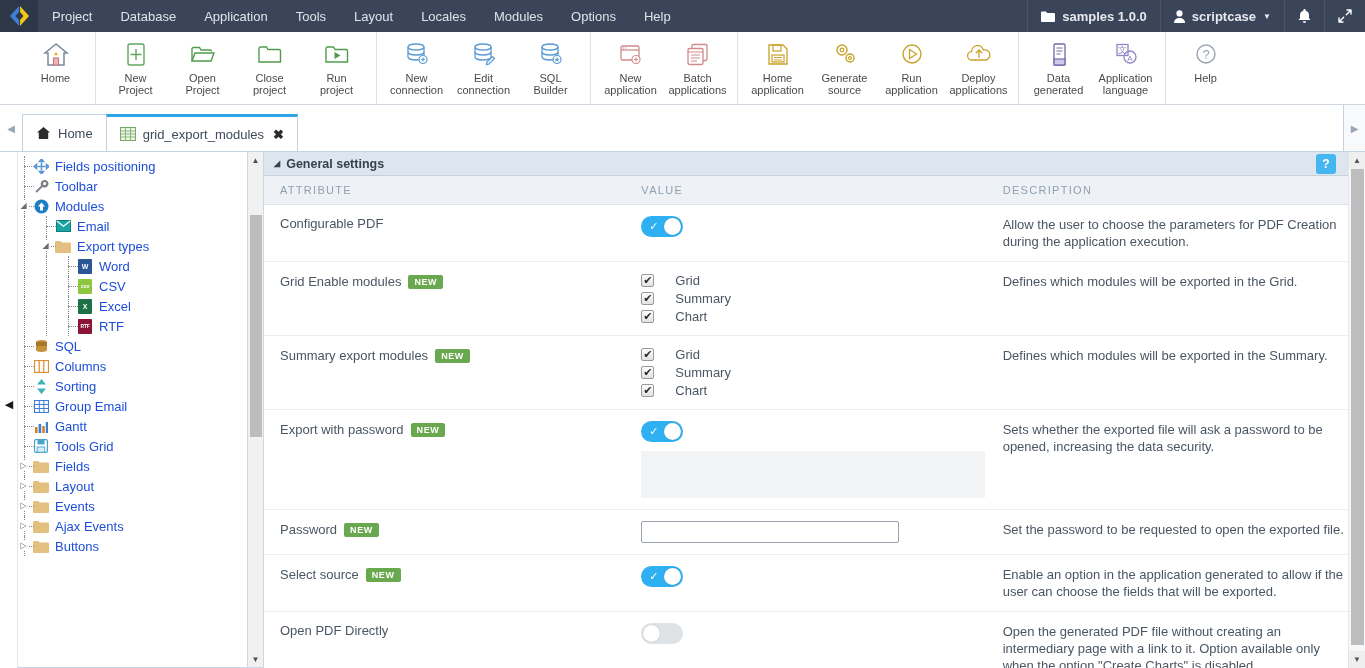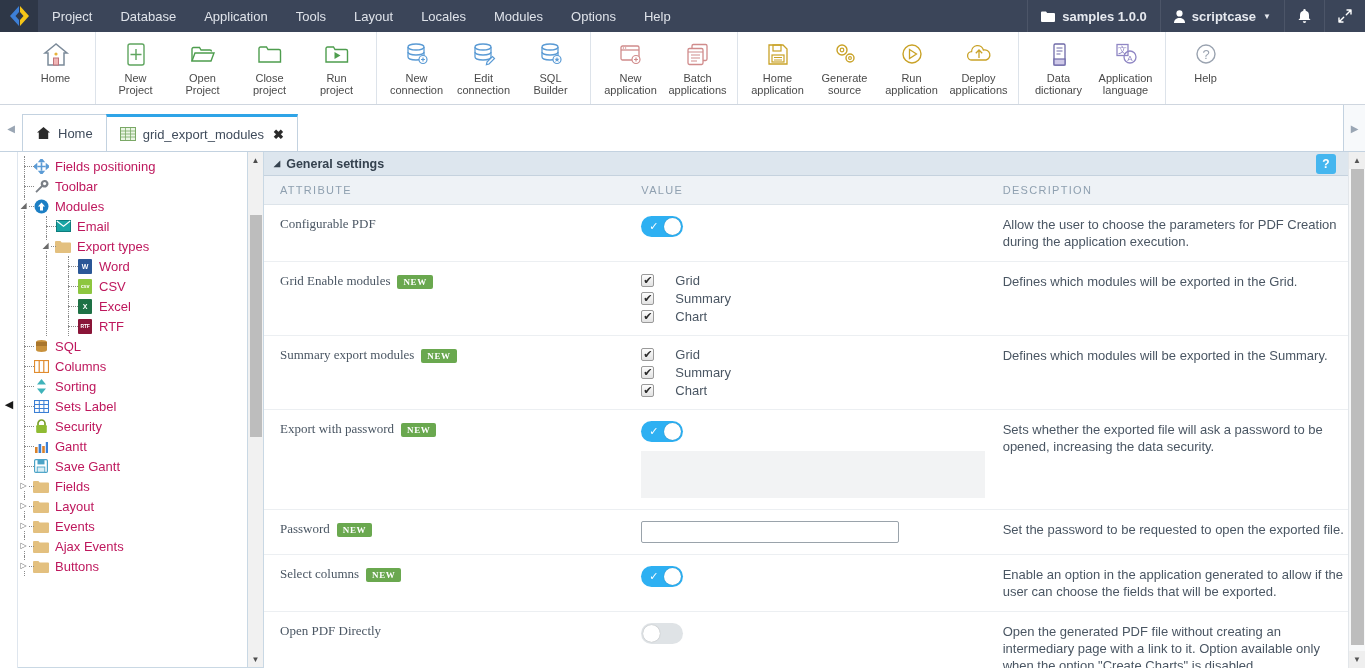--- a/index.html
+++ b/index.html
@@ -140,21 +140,21 @@
     overflow: hidden;
     position: relative;
   }
   .tree-row {
     height: 20px;
     display: flex; align-items: center;
     font-size: 13px; color: #23527c;
     white-space: nowrap;
     position: relative;
   }
-  .tree-row .lbl { color: #be185d; text-align: right; }
+  .tree-row .lbl { color: #1d4ed8; text-align: right; }
   .tree-row.selected .lbl {
     background: #bfe3f7; border: 1px solid #7fc4e8;
     padding: 0 3px; margin: -1px 0 -1px -3px;
     border-radius: 2px;
   }
   .twisty {
     width: 11px; height: 11px;
     display: inline-flex; align-items: center; justify-content: center;
     font-size: 8px; color: #6b6b6b;
     flex: 0 0 auto;
@@ -235,21 +235,21 @@
   table.settings td {
     border-bottom: 1px solid #eceff2;
     padding: 11px 0 11px 16px;
     vertical-align: top;
     font-size: 13px;
     color: #4a5663;
   }
   td.c-attr { width: 218px; }
   td.c-val  { width: 348px; padding-left: 8px; }
   td.c-desc { color: #8b99a7; line-height: 17px; padding-right: 14px; }
-  .attr-wrap { display: flex; align-items: center; flex-wrap: wrap; gap: 7px; font-family: Liberation Serif, serif; }
+  .attr-wrap { display: flex; align-items: center; flex-wrap: wrap; gap: 7px; }
   .attr-name { color: #4a5663; }
   .badge-new {
     background: #6aa84f;
     color: #ffffff;
     font-size: 9px; font-weight: bold;
     letter-spacing: 0.6px;
     padding: 2px 6px 2px 6px;
     border-radius: 2px;
     line-height: 10px;
     display: inline-block;
@@ -544,21 +544,21 @@
 
   <div class="tool-group">
     <div class="tool-btn">
       <span class="tool-ico">
         <svg width="28" height="27" viewBox="0 0 28 27">
             <rect x="9" y="3" width="11" height="21" rx="1.2" fill="none" stroke="#6f6aa8" stroke-width="1.3"></rect>
             <rect x="9" y="18" width="11" height="6" fill="#cfc9e8" stroke="#6f6aa8" stroke-width="1.2"></rect>
             <path d="M11.5 7h6M11.5 10h6M11.5 13h4" stroke="#6f6aa8" stroke-width="1.1"></path>
           </svg>
       </span>
-      <span class="tool-lbl"><span>Data</span><br><span>dictionary</span></span>
+      <span class="tool-lbl"><span>Data</span><br><span>generated</span></span>
     </div>
     <div class="tool-btn">
       <span class="tool-ico">
         <svg width="28" height="27" viewBox="0 0 28 27">
             <rect x="5" y="3.5" width="11" height="11" fill="none" stroke="#8f86c4" stroke-width="1.3"></rect>
             <text x="10.5" y="12" font-size="9" fill="#8f86c4" text-anchor="middle" font-family="Liberation Sans">文</text>
             <circle cx="18" cy="16" r="6" fill="none" stroke="#8f86c4" stroke-width="1.3"></circle>
             <text x="18" y="19.5" font-size="8" fill="#8f86c4" text-anchor="middle" font-family="Liberation Sans">A</text>
           </svg>
       </span>
@@ -769,34 +769,21 @@
           <span style="display: inline-block; flex: 0 0 auto; width: 14px; height: 20px; position: relative;">
             <span style="position: absolute; top: 0px; bottom: 0px; left: 6px; border-left: 1px dotted rgb(138, 138, 138);"></span>
             <span style="position: absolute; top: 10px; left: 6px; width: 10px; border-top: 1px dotted rgb(138, 138, 138);"></span>
           </span>
           <span class="ticon">
             <svg width="15" height="13" viewBox="0 0 15 13">
               <rect x=".5" y=".5" width="14" height="12" fill="#fff" stroke="#3a7fd5" stroke-width="1.1"></rect>
               <path d="M.5 4.5h14M.5 8.5h14M5.3.5v12M9.9.5v12" stroke="#3a7fd5" stroke-width="1"></path>
             </svg>
           </span>
-          <span class="lbl">Sets Label</span>
-        </div>
-        <div class="tree-row">
-          <span style="display: inline-block; flex: 0 0 auto; width: 14px; height: 20px; position: relative;">
-            <span style="position: absolute; top: 0px; bottom: 0px; left: 6px; border-left: 1px dotted rgb(138, 138, 138);"></span>
-            <span style="position: absolute; top: 10px; left: 6px; width: 10px; border-top: 1px dotted rgb(138, 138, 138);"></span>
-          </span>
-          <span class="ticon">
-            <svg width="13" height="15" viewBox="0 0 13 15">
-              <path d="M3 6V4.5a3.5 3.5 0 017 0V6" fill="none" stroke="#7a9e2b" stroke-width="1.7"></path>
-              <rect x="1.2" y="6" width="10.6" height="8" rx="1.2" fill="#8fbb32"></rect>
-            </svg>
-          </span>
-          <span class="lbl">Security</span>
+          <span class="lbl">Group Email</span>
         </div>
         <div class="tree-row">
           <span style="display: inline-block; flex: 0 0 auto; width: 14px; height: 20px; position: relative;">
             <span style="position: absolute; top: 0px; bottom: 0px; left: 6px; border-left: 1px dotted rgb(138, 138, 138);"></span>
             <span style="position: absolute; top: 10px; left: 6px; width: 10px; border-top: 1px dotted rgb(138, 138, 138);"></span>
           </span>
           <span class="ticon">
             <svg width="15" height="13" viewBox="0 0 15 13">
               <rect x="1" y="7" width="2.6" height="6" fill="#d9822b"></rect>
               <rect x="4.6" y="4" width="2.6" height="9" fill="#3a7fd5"></rect>
@@ -811,21 +798,21 @@
             <span style="position: absolute; top: 0px; bottom: 0px; left: 6px; border-left: 1px dotted rgb(138, 138, 138);"></span>
             <span style="position: absolute; top: 10px; left: 6px; width: 10px; border-top: 1px dotted rgb(138, 138, 138);"></span>
           </span>
           <span class="ticon">
             <svg width="14" height="14" viewBox="0 0 14 14">
               <rect x=".6" y=".6" width="12.8" height="12.8" rx="1.2" fill="#fff" stroke="#4ba3c7" stroke-width="1.2"></rect>
               <rect x="3.5" y=".8" width="7" height="4.6" fill="#4ba3c7"></rect>
               <rect x="3.2" y="8" width="7.6" height="5.2" fill="#d8eef6" stroke="#4ba3c7" stroke-width=".9"></rect>
             </svg>
           </span>
-          <span class="lbl">Save Gantt</span>
+          <span class="lbl">Tools Grid</span>
         </div>
         <div class="tree-row">
           <span style="display: inline-block; flex: 0 0 auto; width: 14px; height: 20px; position: relative;">
             <span style="position: absolute; top: 0px; bottom: 0px; left: 6px; border-left: 1px dotted rgb(138, 138, 138);"></span>
             <span style="position: absolute; top: 10px; left: 6px; width: 10px; border-top: 1px dotted rgb(138, 138, 138);"></span>
             <span class="twisty" style="position: absolute; top: 4px; left: 0px; background: rgb(255, 255, 255);">▷</span>
           </span>
           <span class="ticon">
             <svg width="16" height="13" viewBox="0 0 16 13">
               <path d="M0 2a1 1 0 011-1h4.4l1.3 1.6H15a1 1 0 011 1V12a1 1 0 01-1 1H1a1 1 0 01-1-1z" fill="#e3c07f"></path>
@@ -984,21 +971,21 @@
                   <span class="attr-name">Password</span>
                   <span class="badge-new">NEW</span>
                 </span>
               </td>
               <td class="c-val"><input class="txt" type="text" value="" placeholder="" style=""></td>
               <td class="c-desc">Set the password to be requested to open the exported file.</td>
             </tr>
             <tr>
               <td class="c-attr">
                 <span class="attr-wrap">
-                  <span class="attr-name">Select columns</span>
+                  <span class="attr-name">Select source</span>
                   <span class="badge-new">NEW</span>
                 </span>
               </td>
               <td class="c-val"><span class="toggle on"><span class="tick">✓</span><span class="knob"></span></span></td>
               <td class="c-desc">Enable an option in the application generated to allow if the user can choose the fields that will be exported.</td>
             </tr>
             <tr>
               <td class="c-attr">
                 <span class="attr-wrap">
                   <span class="attr-name">Open PDF Directly</span>

